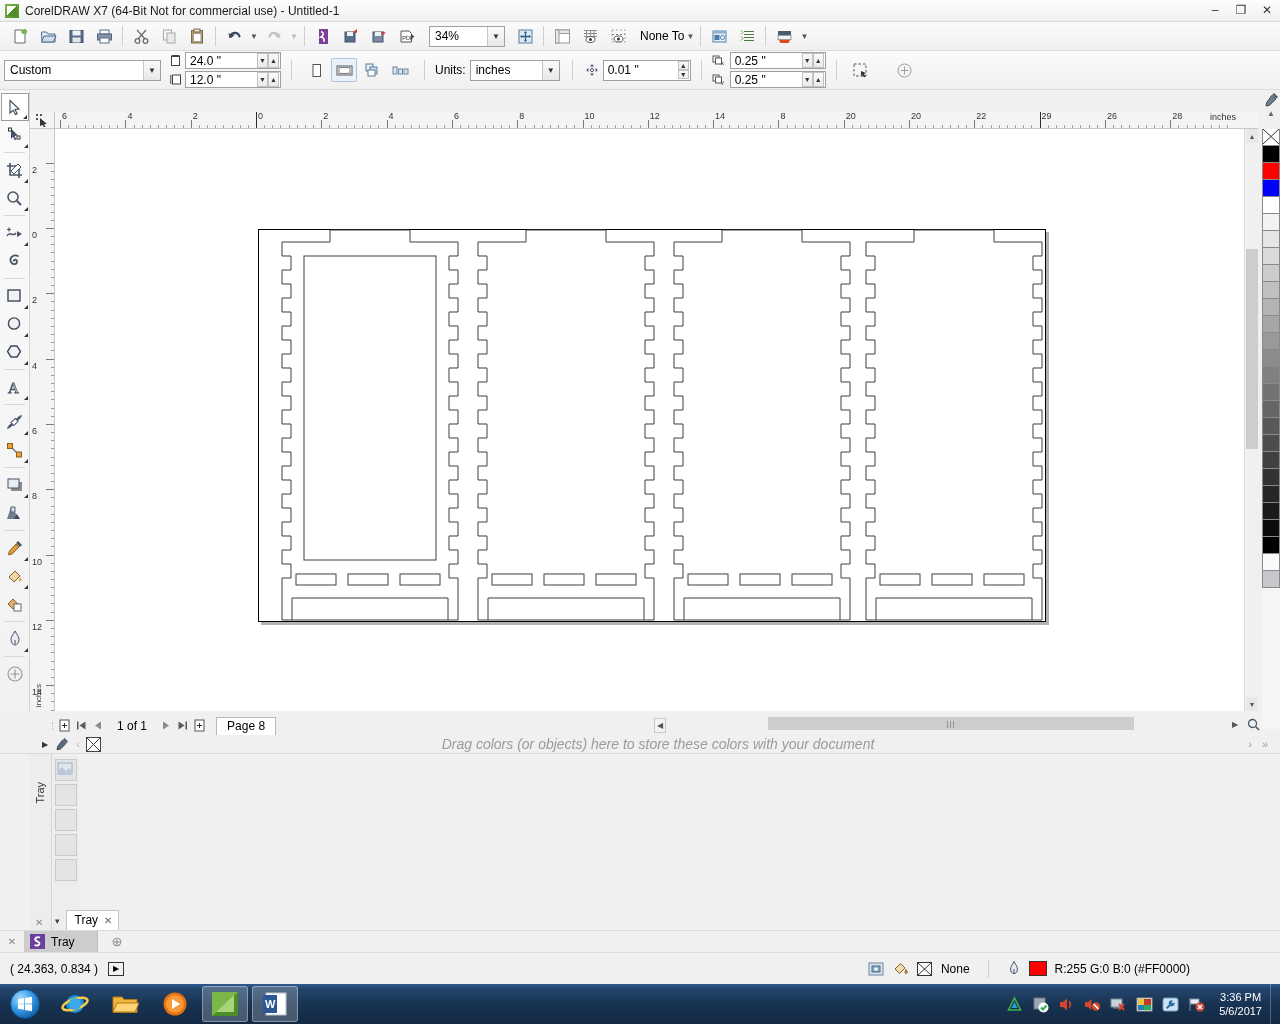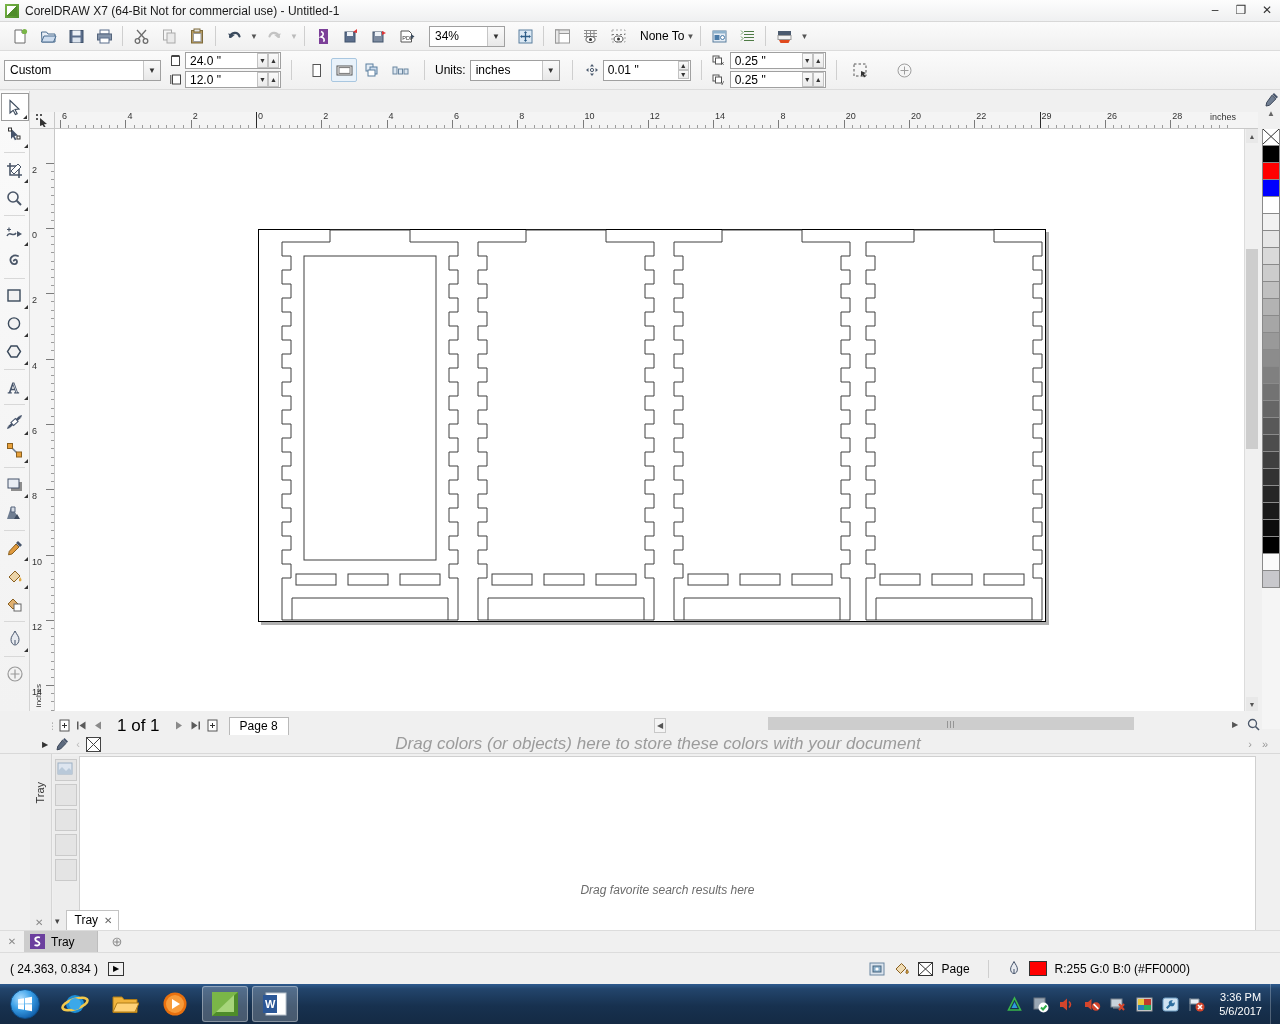--- a/index.html
+++ b/index.html
@@ -159,34 +159,34 @@
     background: #f0f0f0; display: flex; flex-direction: column; align-items: center;
   }
   .pal-arrow { width: 16px; height: 12px; display:flex;align-items:center;justify-content:center;font-size:8px;color:#666; }
 
   
   .pagenav {
     position: absolute; top: 716px; left: 48px; width: 620px; height: 19px;
     background: #f0f0f0; display: flex; align-items: center;
   }
   .pg-btn { width: 17px; height: 17px; display:flex;align-items:center;justify-content:center; color:#555; font-size:9px; }
-  .pg-count { font-size: 17px; color:#000; margin: 8px 10px; }
+  .pg-count { font-size: 12px; color:#000; margin: 8px 10px; }
   .pg-tab {
     margin-left: 8px; padding: 1px 10px 2px 10px; background:#fff;
     border:1px solid #b9b9b9; border-bottom:none; font-size:12px; height:18px;
     display:flex; align-items:center;
   }
 
   
   .colorstrip {
     position: absolute; top: 735px; left: 0; width: 1280px; height: 19px;
     background: #f0f0f0; border-bottom:1px solid #d9d9d9; display:flex; align-items:center;
   }
   .cs-hint {
-    position:absolute; left: 0; right: 0; text-align:center; font-size: 17px;
+    position:absolute; left: 0; right: 0; text-align:center; font-size: 14px;
     color: #9b9b9b; font-style: italic; padding-left: 36px;
   }
 
   
   .tray-panel {
     position: absolute; top: 754px; left: 0; width: 1280px; height: 200px;
     background: #f0f0f0;
   }
   .tray-side {
     position:absolute; left:30px; top:0; width:22px; height:178px; background:#ededed;
@@ -1217,23 +1217,20 @@
         <svg width="18" height="18" viewBox="0 0 18 18">
             <rect x="2" y="3" width="14" height="11" fill="#dde5ef" stroke="#9cb0c4"></rect>
             <path d="M2 11l4-4 4 4 3-3 3 3v3H2z" fill="#b9c9d9"></path>
           </svg>
       </div>
       <div class="tray-btn"></div>
       <div class="tray-btn"></div>
       <div class="tray-btn"></div>
       <div class="tray-btn"></div>
     </div>
-    <div class="tray-area">
-      <div class="tray-hint">Drag favorite search results here</div>
-    </div>
     <div class="tray-tabrow">
       <span style="font-size:9px;color:#444;padding:0 6px 4px 2px;">▾</span>
       <div class="tray-tab">
         <span>Tray</span>
         <span style="font-size:10px;color:#666;">✕</span>
       </div>
     </div>
   </div>
 
   <div class="tray-bottom">
@@ -1267,21 +1264,21 @@
             <path d="M3 8l5.5-5.5L13 7l-5.5 5.5z" fill="#f0dcb4" stroke="#8a6020"></path>
             <path d="M14 8.5c1.2 1.8 1.7 2.7.8 3.6s-2.2.3-1.7-1.3z" fill="#e0a83e" stroke="#8a6020"></path>
           </svg>
       </span>
       <span>
         <svg width="16" height="16" viewBox="0 0 16 16">
             <rect x="0.5" y="1.5" width="14" height="13" fill="#fff" stroke="#333"></rect>
             <path d="M0.5 1.5l14 13M14.5 1.5l-14 13" stroke="#333"></path>
           </svg>
       </span>
-      <span style="font-size:12px;color:#000;">Page</span>
+      <span style="font-size:12px;color:#000;">None</span>
 
       <span class="sb-sep"></span>
 
       <span>
         <svg width="14" height="17" viewBox="0 0 14 17">
             <path d="M7 1.5c1.8 3.6 3.4 5 3.4 7.6S9 13.5 7 13.5 3.6 11.7 3.6 9.1 5.2 5.1 7 1.5z" fill="#e8ebf0" stroke="#45536a"></path>
             <path d="M7 9v4.5" stroke="#45536a"></path>
           </svg>
       </span>
       <span class="swatch-red"></span>

